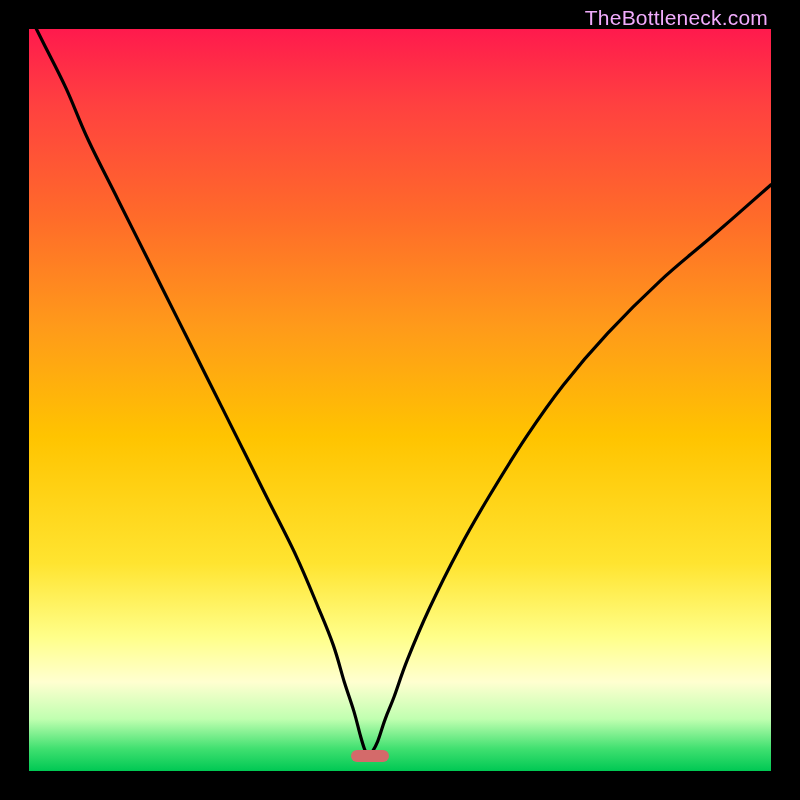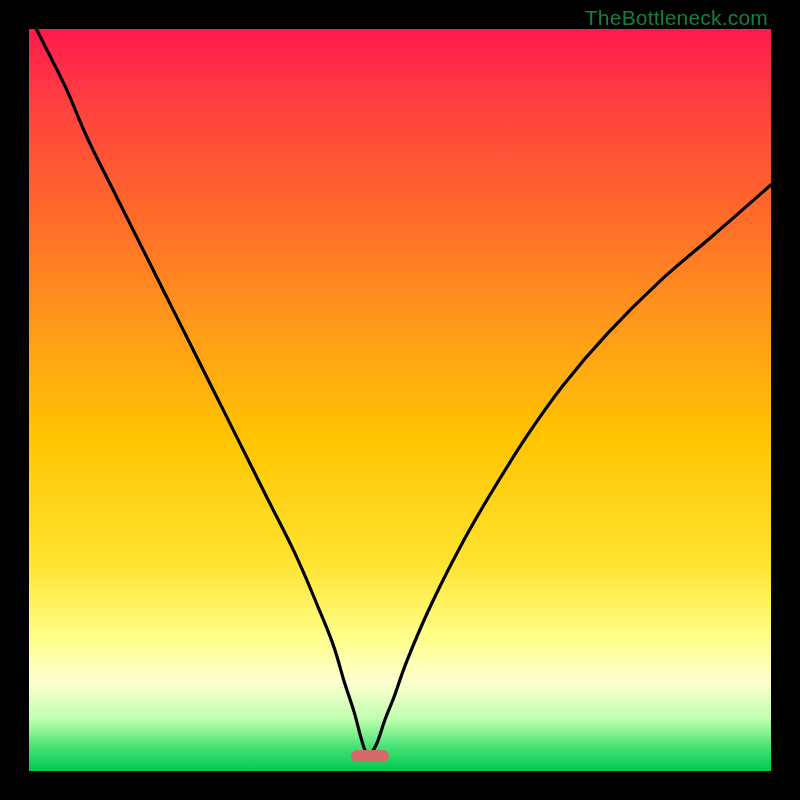--- a/index.html
+++ b/index.html
@@ -37,21 +37,21 @@
       #ffffd0 88%,
       #c0ffb0 93%,
       #40e070 97%,
       #00c853 100%
     );
   }
   .watermark {
     position: absolute;
     top: 6px;
     right: 32px;
-    color: #15803d;
+    color: #f0abfc;
     font-size: 21px;
     font-weight: 500;
     letter-spacing: 0.2px;
     z-index: 5;
     user-select: none;
   }
   svg.curve {
     position: absolute;
     left: 29px;
     top: 29px;

